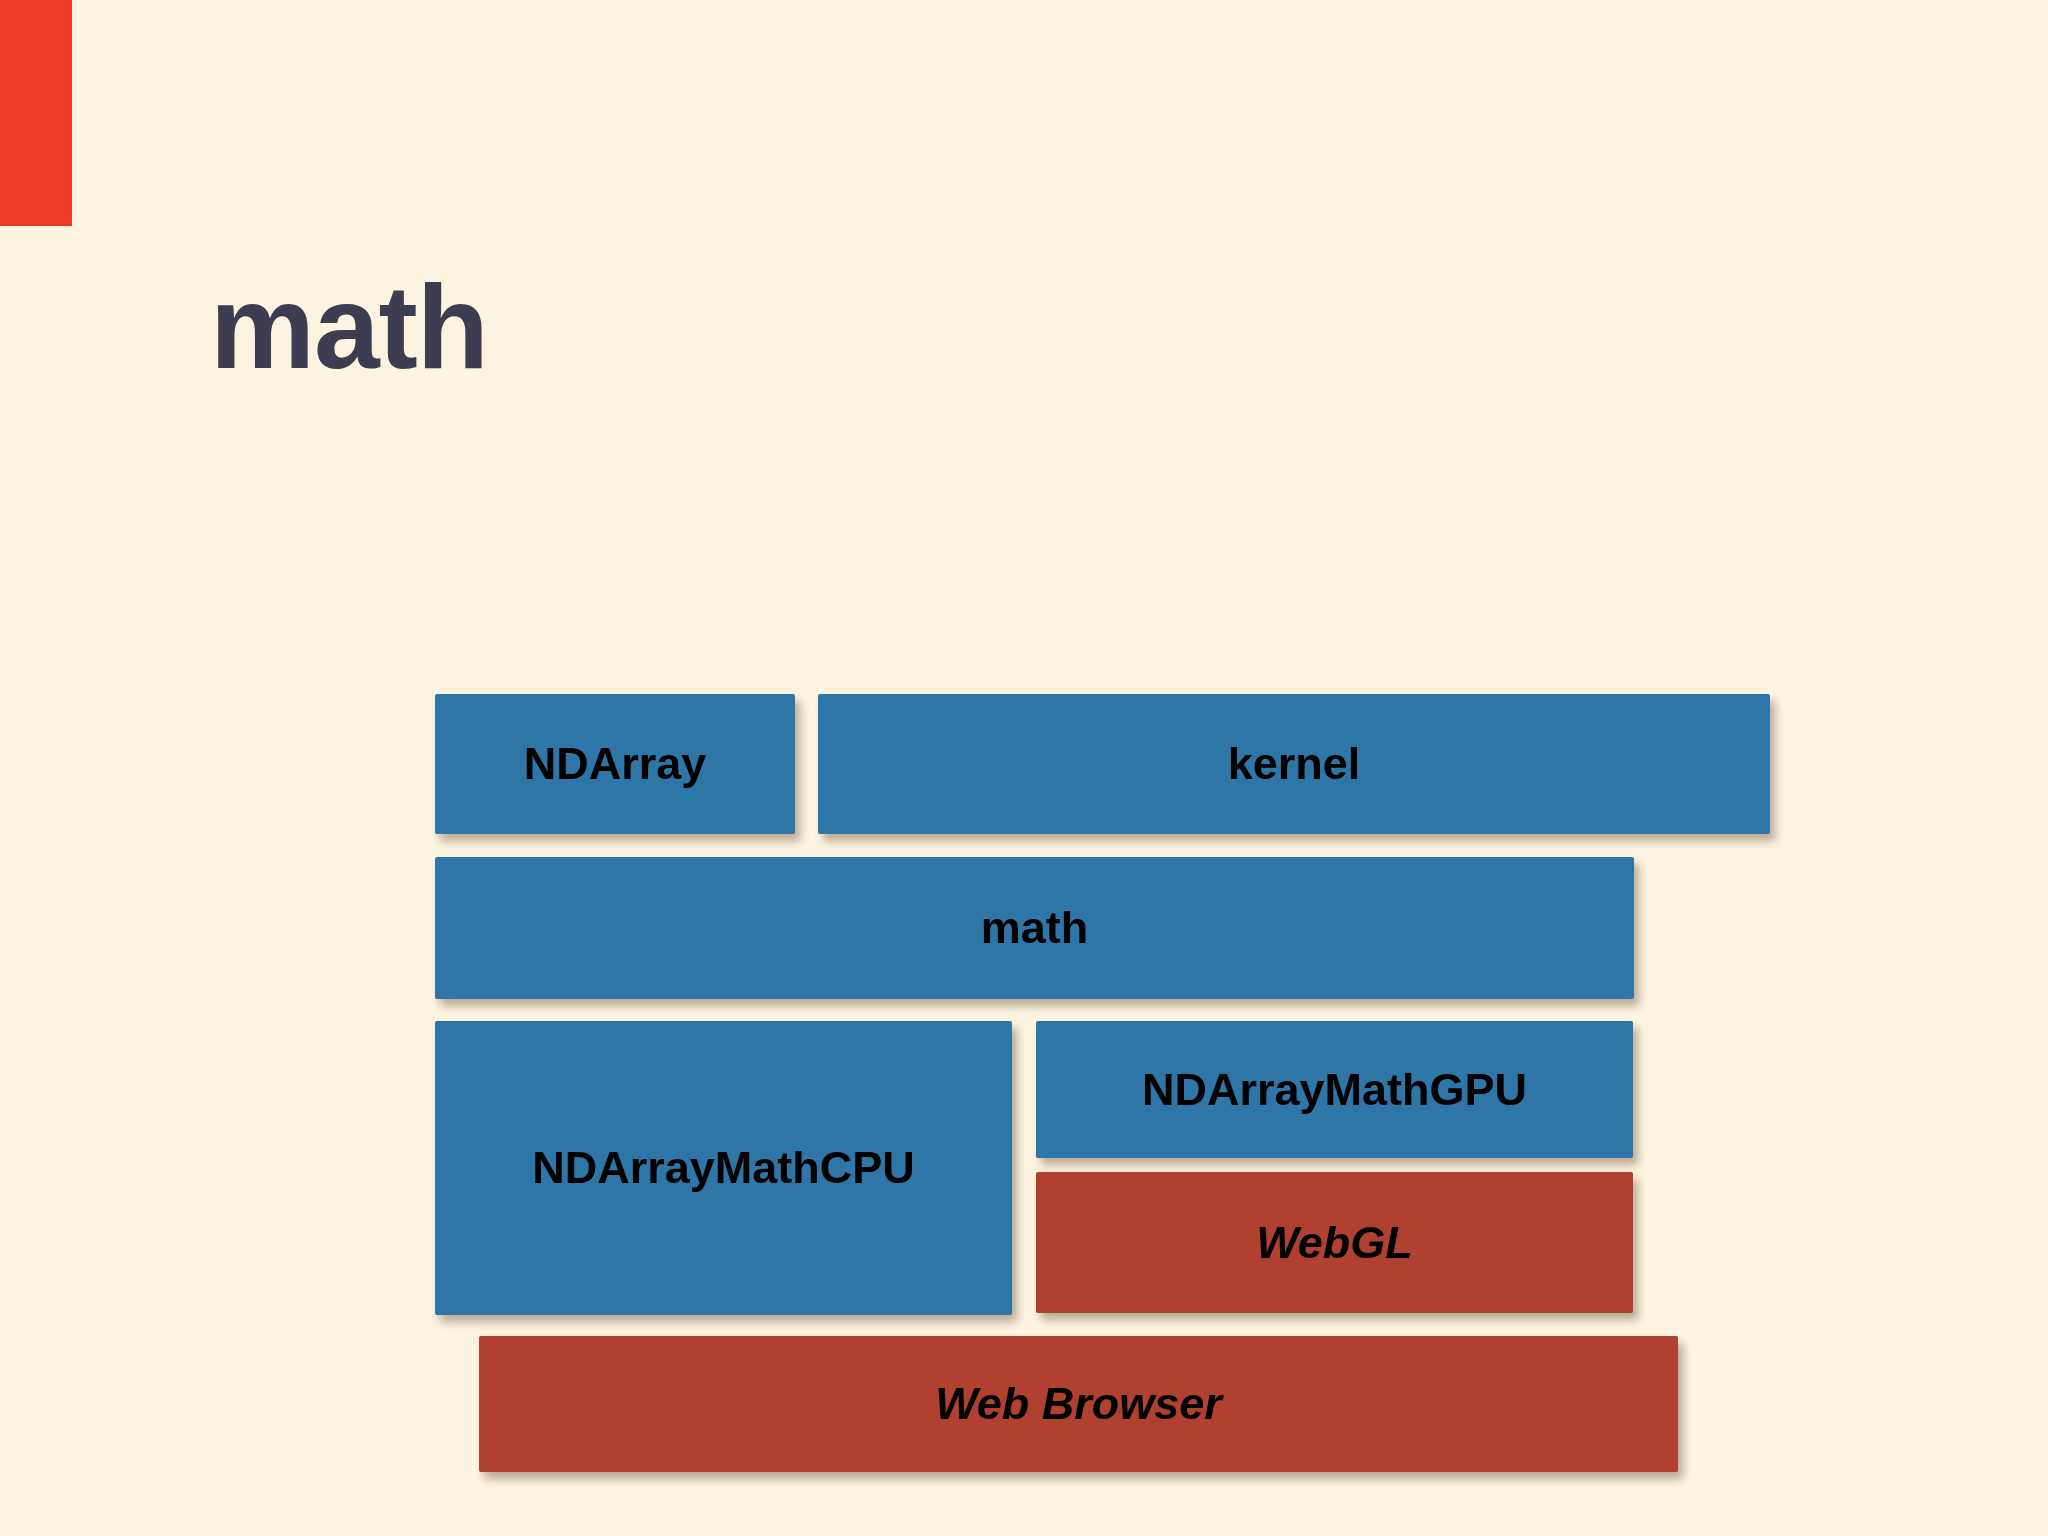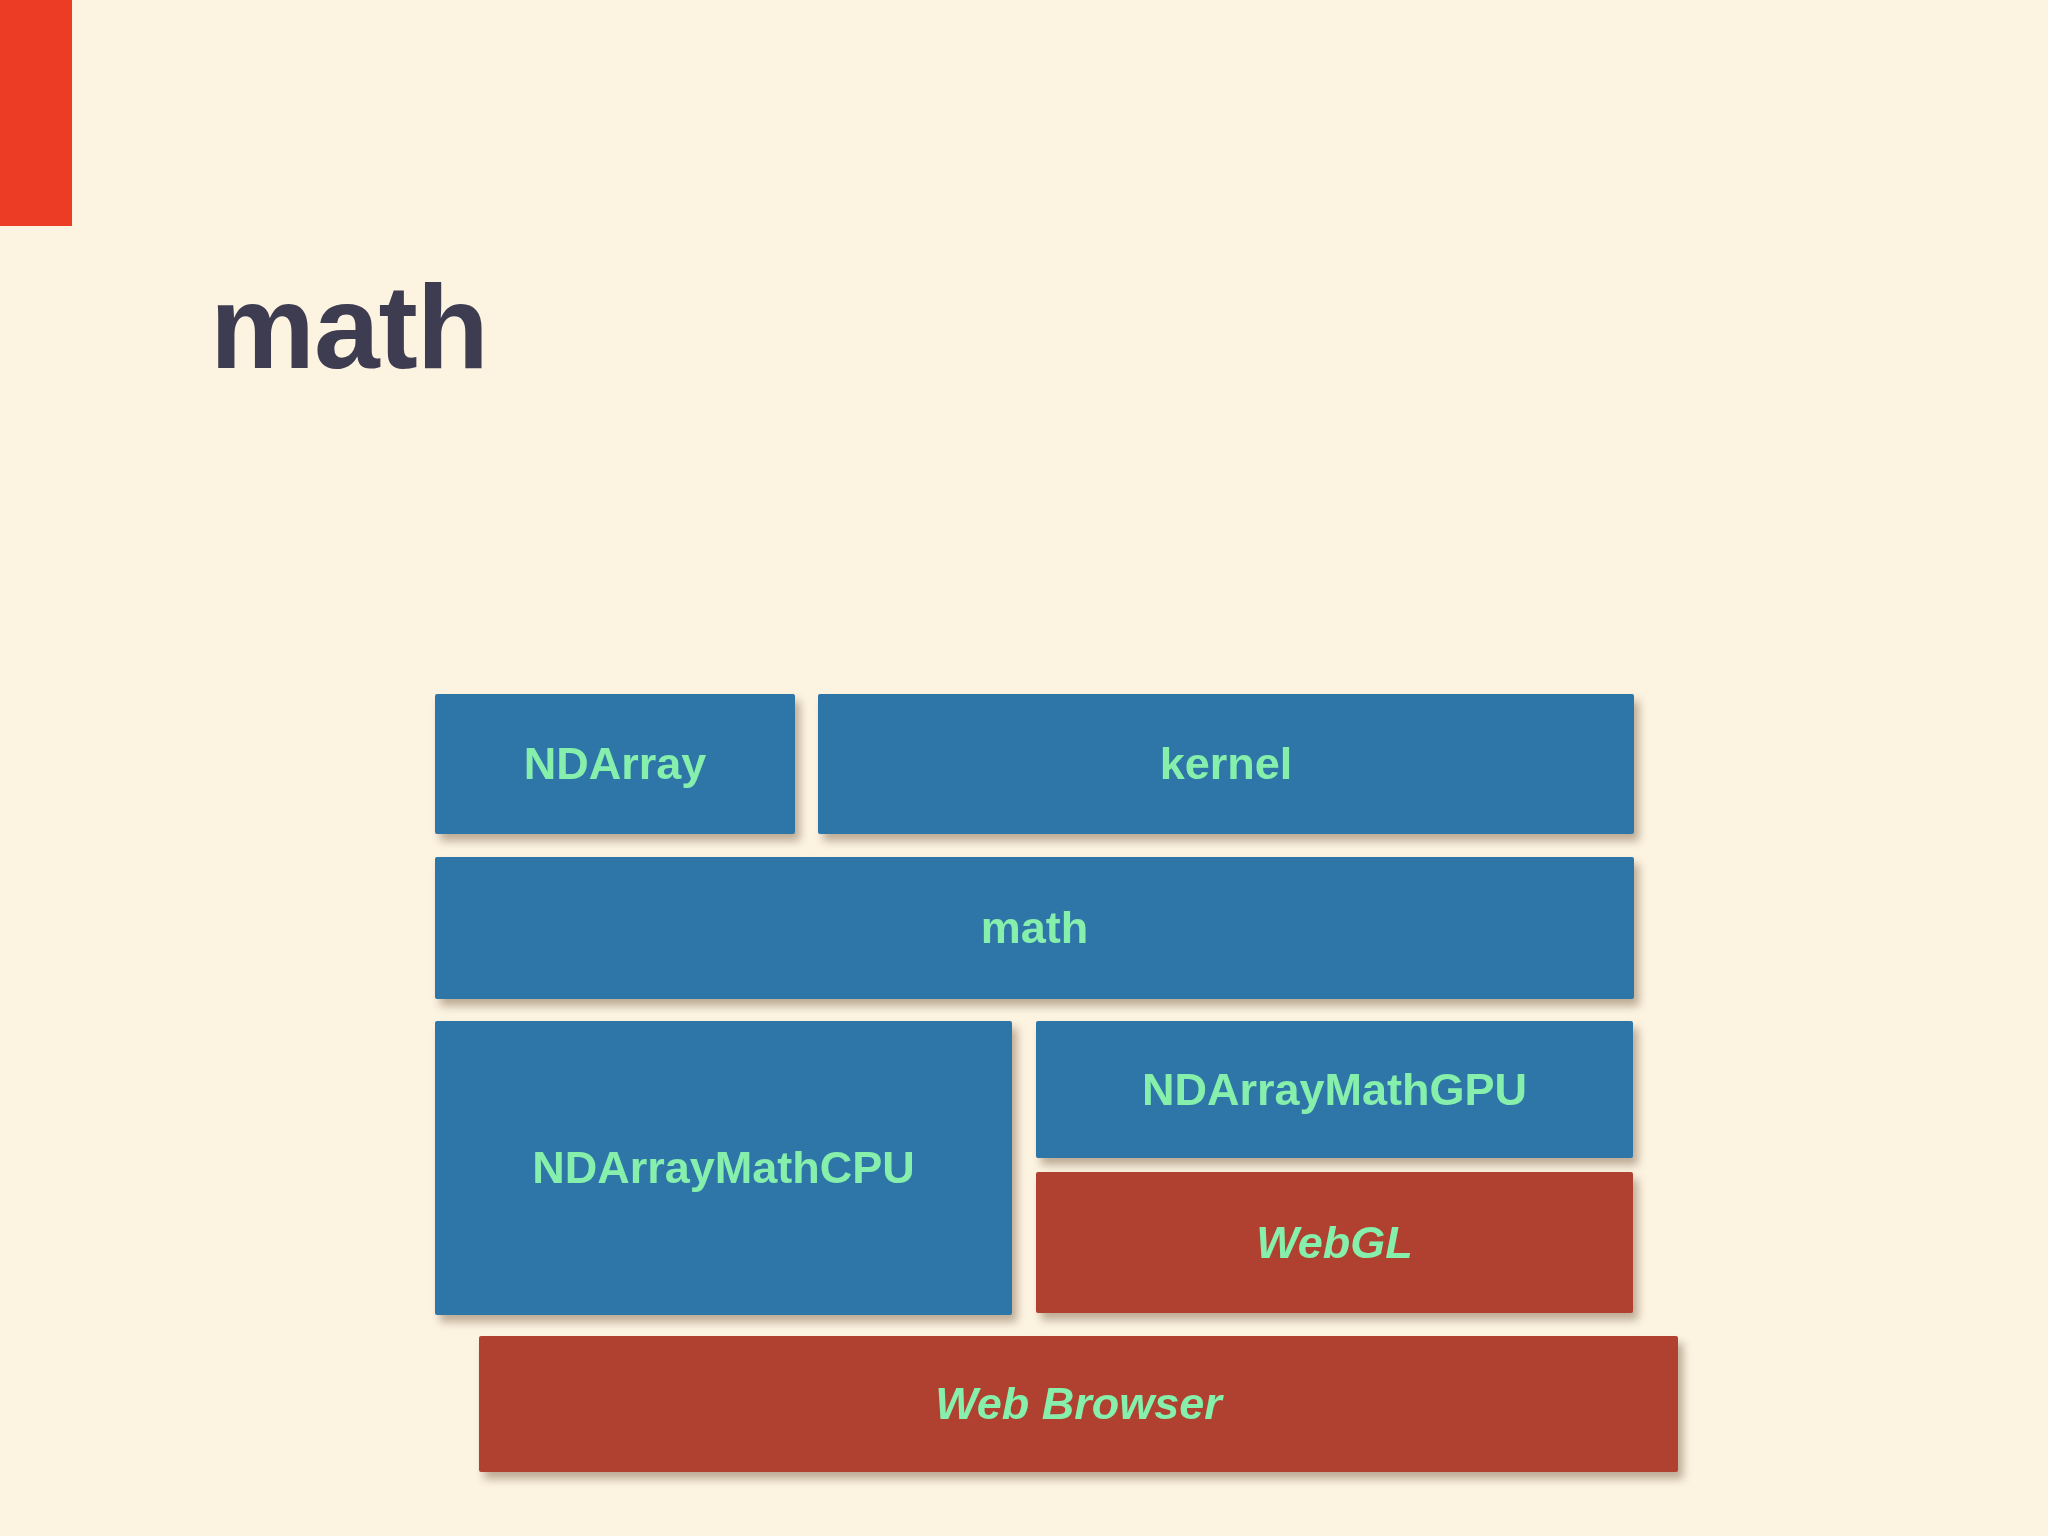--- a/index.html
+++ b/index.html
@@ -45,29 +45,29 @@
     position: absolute;
     display: flex;
     align-items: center;
     justify-content: center;
     border-radius: 2px;
     box-shadow: 5px 7px 9px rgba(96, 66, 38, 0.40);
   }
   .box--blue { background: #2e76a8; }
   .box--red  { background: #b0402f; font-style: italic; }
   .box__label {
-    color: #86efac;
+    color: #000000;
     font-weight: 700;
     font-size: 45px;
     letter-spacing: 0px;
     text-align: left;
   }
   
   .box--ndarray  { left: 435px;  top: 694px;  width: 360px;  height: 140px; }
-  .box--kernel   { left: 818px;  top: 694px;  width: 816px;  height: 140px; }
+  .box--kernel   { left: 818px;  top: 694px;  width: 952px;  height: 140px; }
   .box--math     { left: 435px;  top: 857px;  width: 1199px; height: 142px; }
   .box--cpu      { left: 435px;  top: 1021px; width: 577px;  height: 294px; }
   .box--gpu      { left: 1036px; top: 1021px; width: 597px;  height: 137px; }
   .box--webgl    { left: 1036px; top: 1172px; width: 597px;  height: 141px; }
   .box--browser  { left: 435px;  top: 1336px; width: 1199px; height: 136px; margin-left: 44px; }
 </style>
 </head>
 <body>
 
 <div class="slide">

